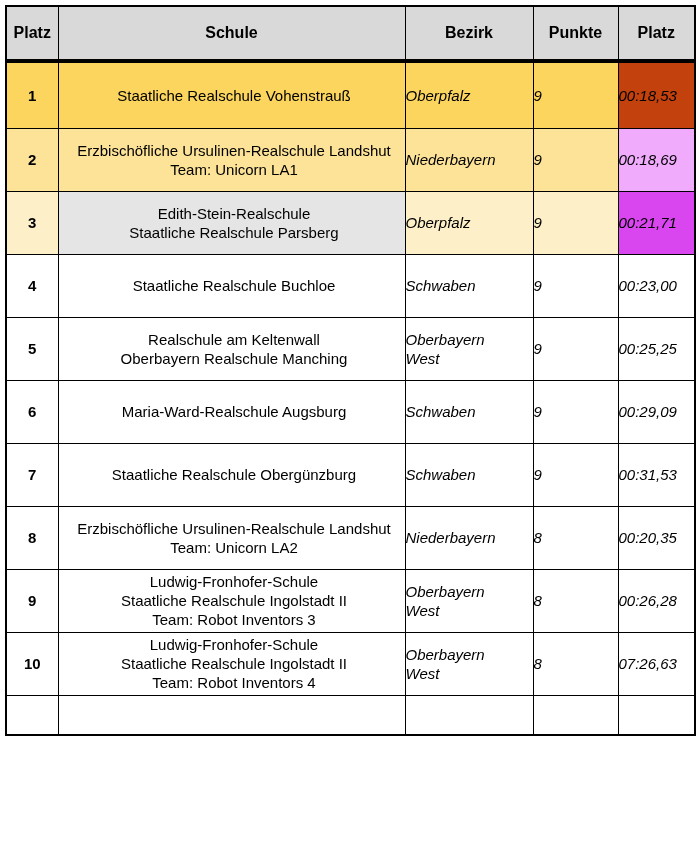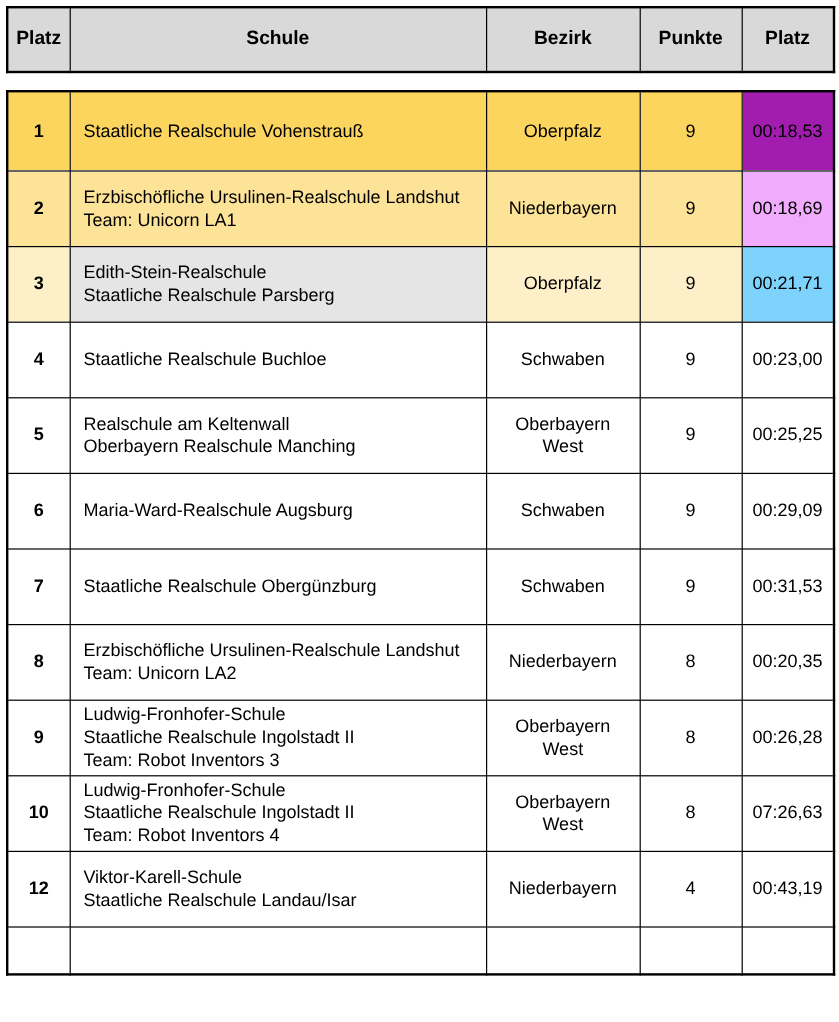--- a/index.html
+++ b/index.html
@@ -17,41 +17,41 @@
   .page{
     width:699px;height:852px;overflow:hidden;background:#ffffff;
     padding:5px 0 0 5px;position:relative;
   }
   table{border-collapse:collapse;table-layout:fixed;width:689px;}
   col.c-platz{width:52px;}
   col.c-schule{width:347px;}
   col.c-bezirk{width:128px;}
   col.c-punkte{width:85px;}
   col.c-zeit{width:77px;}
-  .hdr-table{border:2px solid var(--border);margin-bottom:14px;}
+  .hdr-table{border:2px solid var(--border);margin-bottom:0;}
   .hdr-table th{
     background:var(--header-bg);
     border:1px solid var(--border);
     height:54px;
     font-size:16px;font-weight:bold;
     text-align:center;vertical-align:middle;
   }
   .body-table{border:2px solid var(--border);}
   .body-table td{
     border:1px solid var(--border);
     height:63px;
     font-size:15px;line-height:19px;
     vertical-align:middle;
     background:var(--row-default);
     overflow:hidden;
   }
   .body-table tr:first-child td{height:66px;}
   td.cell-platz{text-align:center;font-weight:bold;}
-  td.cell-schule{text-align:left;padding-left:11px;padding-right:6px;}
-  td.cell-bezirk,td.cell-punkte,td.cell-zeit{text-align:center;}
+  td.cell-schule{text-align:center;padding-left:11px;padding-right:6px;}
+  td.cell-bezirk,td.cell-punkte,td.cell-zeit{font-style:italic;}
   tr.partial-row td{height:40px;}
 </style>
 </head>
 <body>
 
 <div class="page">
 
   <table class="hdr-table">
     <colgroup>
       <col class="c-platz">
@@ -86,21 +86,21 @@
           </td>
           <td class="cell-schule" style="background: rgb(252, 213, 95);">
             <div>Staatliche Realschule Vohenstrauß</div>
           </td>
           <td class="cell-bezirk" style="background: rgb(252, 213, 95);">
             <div>Oberpfalz</div>
           </td>
           <td class="cell-punkte" style="background: rgb(252, 213, 95);">
             <div>9</div>
           </td>
-          <td class="cell-zeit" style="background: #a21caf;">
+          <td class="cell-zeit" style="background: #c2410c;">
             <div>00:18,53</div>
           </td>
         </tr>
         <tr>
           <td class="cell-platz" style="background: rgb(253, 227, 152);">
             <div>2</div>
           </td>
           <td class="cell-schule" style="background: rgb(253, 227, 152);">
             <div>Erzbischöfliche Ursulinen-Realschule Landshut</div>
             <div>Team: Unicorn LA1</div>
@@ -122,21 +122,21 @@
           <td class="cell-schule" style="background: #e5e5e5;">
             <div>Edith-Stein-Realschule</div>
             <div>Staatliche Realschule Parsberg</div>
           </td>
           <td class="cell-bezirk" style="background: rgb(253, 240, 200);">
             <div>Oberpfalz</div>
           </td>
           <td class="cell-punkte" style="background: rgb(253, 240, 200);">
             <div>9</div>
           </td>
-          <td class="cell-zeit" style="background: #7dd3fc;">
+          <td class="cell-zeit" style="background: #d946ef;">
             <div>00:21,71</div>
           </td>
         </tr>
         <tr>
           <td class="cell-platz">
             <div>4</div>
           </td>
           <td class="cell-schule">
             <div>Staatliche Realschule Buchloe</div>
           </td>
@@ -254,38 +254,20 @@
             <div>Oberbayern</div>
             <div>West</div>
           </td>
           <td class="cell-punkte">
             <div>8</div>
           </td>
           <td class="cell-zeit">
             <div>07:26,63</div>
           </td>
         </tr>
-        <tr>
-          <td class="cell-platz">
-            <div>12</div>
-          </td>
-          <td class="cell-schule">
-            <div>Viktor-Karell-Schule</div>
-            <div>Staatliche Realschule Landau/Isar</div>
-          </td>
-          <td class="cell-bezirk">
-            <div>Niederbayern</div>
-          </td>
-          <td class="cell-punkte">
-            <div>4</div>
-          </td>
-          <td class="cell-zeit">
-            <div>00:43,19</div>
-          </td>
-        </tr>
         <tr class="partial-row">
           <td></td>
           <td></td>
           <td></td>
           <td></td>
           <td></td>
         </tr>
       </tbody>
   </table>
 

